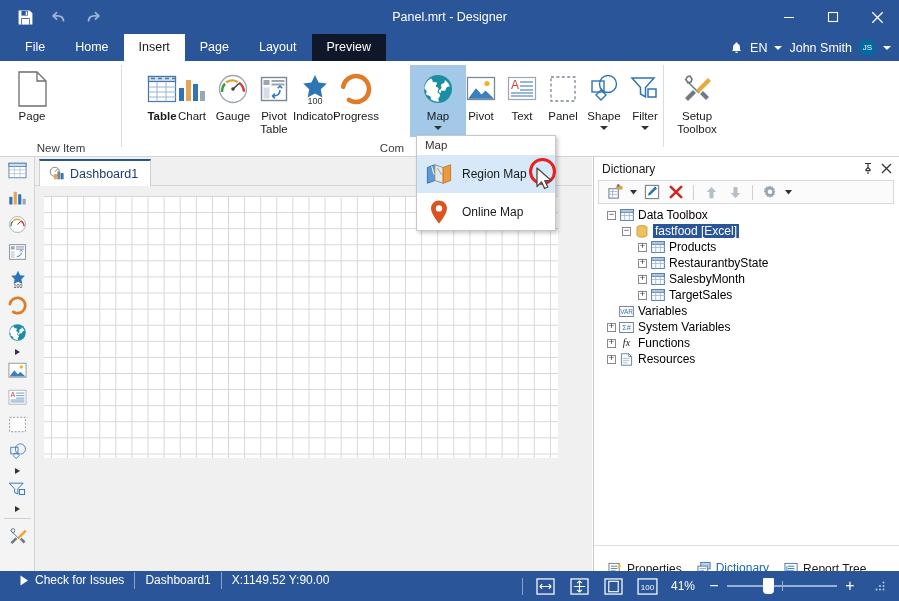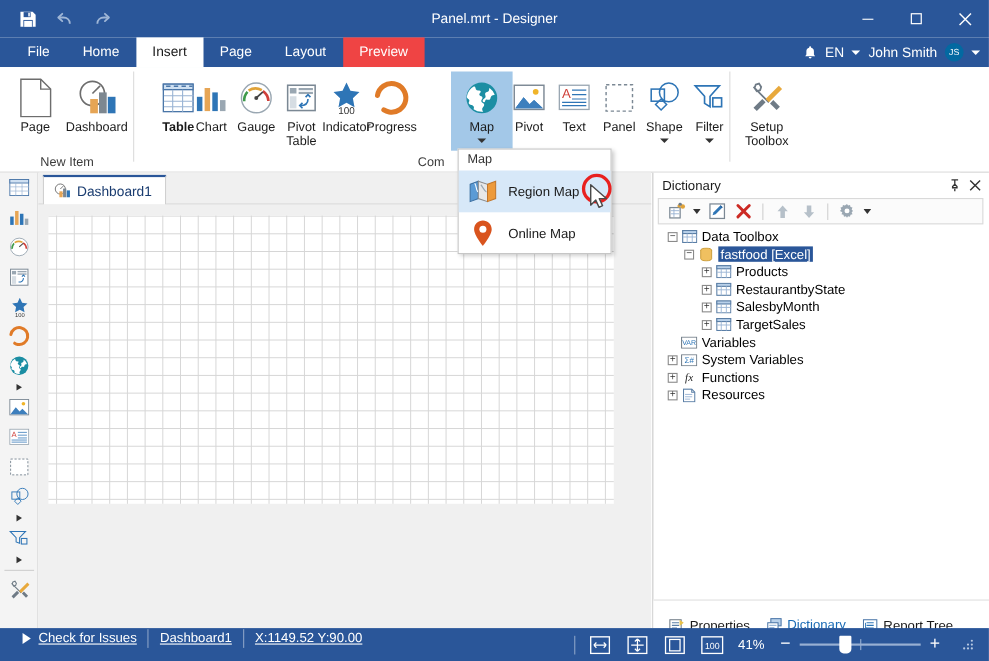--- a/index.html
+++ b/index.html
@@ -40,21 +40,21 @@
   .tabstrip {
     position: absolute; left: 0; top: 34px; width: 899px; height: 27px;
     background: #2a5699;
   }
   .tabs { position: absolute; left: 10px; top: 0; display: flex; height: 27px; }
   .tab {
     height: 27px; padding: 0 15px; line-height: 27px; color: #ffffff; font-size: 12.5px;
     cursor: pointer; white-space: nowrap;
   }
   .tab.active { background: #ffffff; color: #1a1a1a; }
-  .tab.preview { background: #ef4444; }
+  .tab.preview { background: #0f172a; }
   .tabstrip-right {
     position: absolute; right: 8px; top: 0; height: 27px;
     display: flex; align-items: center; gap: 7px; color: #ffffff; font-size: 12.5px;
   }
   .avatar {
     width: 17px; height: 17px; border-radius: 50%;
     background: #0369a1; color: #fff; font-size: 8px; font-weight: normal;
     display: flex; align-items: center; justify-content: center;
   }
   .caret-wht { width: 0; height: 0; border-left: 4px solid transparent; border-right: 4px solid transparent; border-top: 4px solid #ffffff; }
@@ -178,21 +178,21 @@
     display: flex; align-items: center; gap: 4px; height: 22px; padding: 0 6px;
     font-size: 12px; color: #1a1a1a; cursor: pointer; margin-top: 21px;
   }
   .rp-tab.active { color: #1a6bb5; border-bottom: 2px solid #2a7ac4; }
 
   
   .statusbar {
     position: absolute; left: 0; bottom: 0; width: 899px; height: 30px;
     background: #2a5699; color: #ffffff; font-size: 12px;
   }
-  .sb-left { position: absolute; left: 10px; top: 0; height: 18px; display: flex; align-items: center; gap: 0; text-decoration: underline; }
+  .sb-left { position: absolute; left: 10px; top: 0; height: 18px; display: flex; align-items: center; gap: 0; }
   .sb-item { padding: 0 10px; display: flex; align-items: center; gap: 6px; height: 30px; cursor: pointer; }
   .sb-sep { width: 1px; height: 17px; background: rgba(255,255,255,0.45); }
   .sb-right { position: absolute; right: 8px; top: 0; height: 30px; display: flex; align-items: center; gap: 12px; }
   .sb-icon { width: 22px; height: 18px; display: flex; align-items: center; justify-content: center; cursor: pointer; }
   .zoomslider { display: flex; align-items: center; gap: 6px; }
   .zs-track { position: relative; width: 110px; height: 2px; background: #98b0d3; }
   .zs-mid { position: absolute; left: 50%; top: -4px; width: 1px; height: 10px; background: #98b0d3; }
   .zs-thumb {
     position: absolute; left: 36px; top: -7px; width: 11px; height: 16px; background: #ffffff;
     border-radius: 1px 1px 4px 4px; cursor: pointer;
@@ -284,32 +284,20 @@
     <div class="rgroup" style="left:0; width:122px;">
       <div class="ritem" style="left:4px;">
         <span class="ico">
           <svg width="31" height="36" viewBox="0 0 31 36">
               <path d="M2 1h18l9 9v25H2z" fill="#fff" stroke="#6d6d6d" stroke-width="1.3"></path>
               <path d="M20 1v9h9" fill="none" stroke="#6d6d6d" stroke-width="1.3"></path>
             </svg>
         </span>
         <span class="lbl">Page</span>
       </div>
-      <div class="ritem" style="left:60px;">
-        <span class="ico">
-          <svg width="36" height="34" viewBox="0 0 36 34">
-              <circle cx="14" cy="13" r="11" fill="none" stroke="#6d6d6d" stroke-width="1.5"></circle>
-              <path d="M14 13l7-7" stroke="#6d6d6d" stroke-width="1.5"></path>
-              <rect x="12" y="18" width="7" height="13" fill="#e6a555"></rect>
-              <rect x="20" y="12" width="7" height="19" fill="#7d8790"></rect>
-              <rect x="28" y="16" width="7" height="15" fill="#2e75b6"></rect>
-            </svg>
-        </span>
-        <span class="lbl">Dashboard</span>
-      </div>
       <div class="rgroup-label">New Item</div>
     </div>
     <div class="rgroup-sep" style="left:121px;"></div>
 
     <div class="rgroup" style="left:122px; width:740px;">
       <div class="ritem" style="left:12px;font-weight:bold;">
         <span class="ico">
           <svg width="30" height="30" viewBox="0 0 30 30">
               <rect x="1.5" y="2.5" width="27" height="25" fill="#fff" stroke="#4a76a8" stroke-width="1.2"></rect>
               <rect x="1.5" y="2.5" width="27" height="5" fill="#cfe0f2" stroke="#4a76a8" stroke-width="1.2"></rect>

